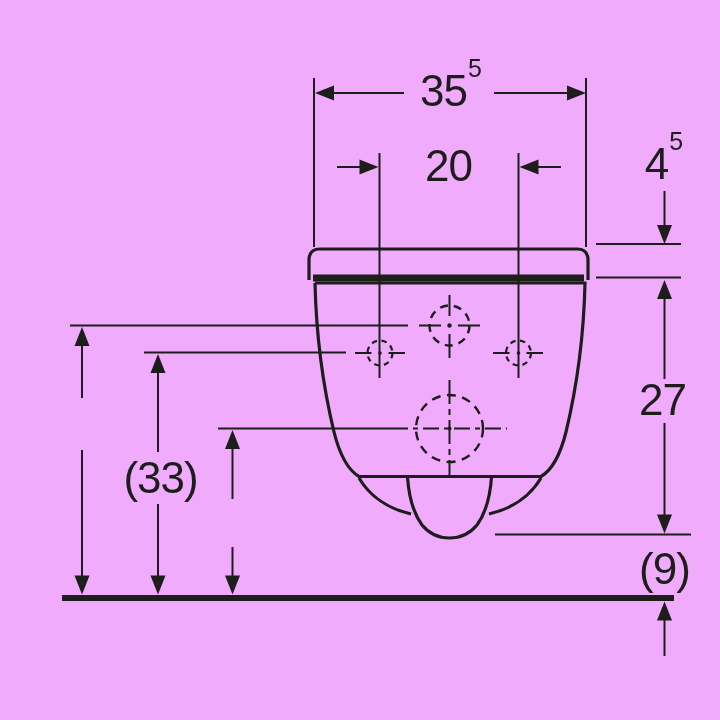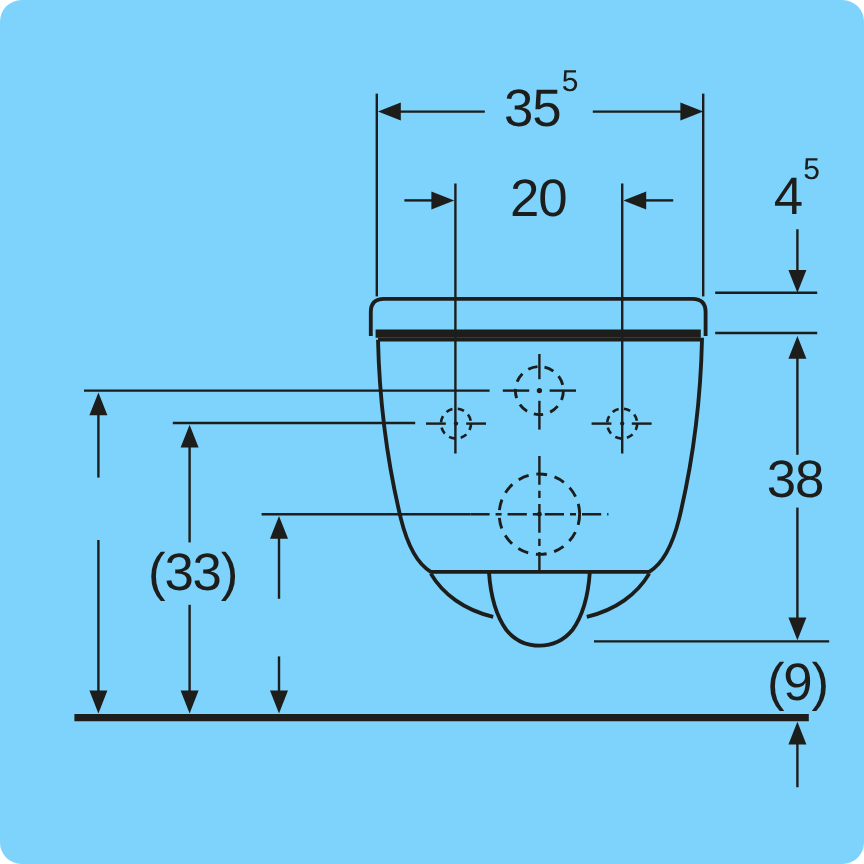--- a/index.html
+++ b/index.html
@@ -1,18 +1,18 @@
 <!DOCTYPE html>
 <html><head>
 <meta charset="utf-8">
 <style>
   html,body{margin:0;padding:0;background:#ffffff;}
   .stage{
-    position:relative;width:720px;height:720px;background:#7dd3fc;
-    font-family:"Liberation Sans", sans-serif;overflow:hidden;border-radius:18px;
+    position:relative;width:720px;height:720px;background:#f0abfc;
+    font-family:"Liberation Sans", sans-serif;overflow:hidden;
   }
   .stage svg{position:absolute;left:0;top:0;}
   .dim-label{
     position:absolute;transform:translate(-50%,-50%);
     font-size:44px;color:#1d1d1b;white-space:nowrap;
     letter-spacing:-1px;line-height:1;z-index:2;
   }
   .dim-label sup{
     font-size:25px;letter-spacing:0;line-height:1;
     position:relative;top:-13px;margin-left:1px;
@@ -139,21 +139,21 @@
 
     </g>
   </svg>
 
   <div class="dim-label" style="left:451px;top:91px"><span>35</span><sup>5</sup><span></span></div>
 
   <div class="dim-label" style="left:449px;top:166px"><span>20</span><sup></sup><span></span></div>
 
   <div class="dim-label" style="left:664px;top:164px"><span>4</span><sup>5</sup><span></span></div>
 
-  <div class="dim-label" style="left:663px;top:400px"><span>38</span><sup></sup><span></span></div>
+  <div class="dim-label" style="left:663px;top:400px"><span>27</span><sup></sup><span></span></div>
 
   <div class="dim-label" style="left:665px;top:569px"><span>(9)</span><sup></sup><span></span></div>
 
 
   <div class="dim-label" style="left:161px;top:478px"><span>(33)</span><sup></sup><span></span></div>
 
 
 </div>
 
 </body></html>

